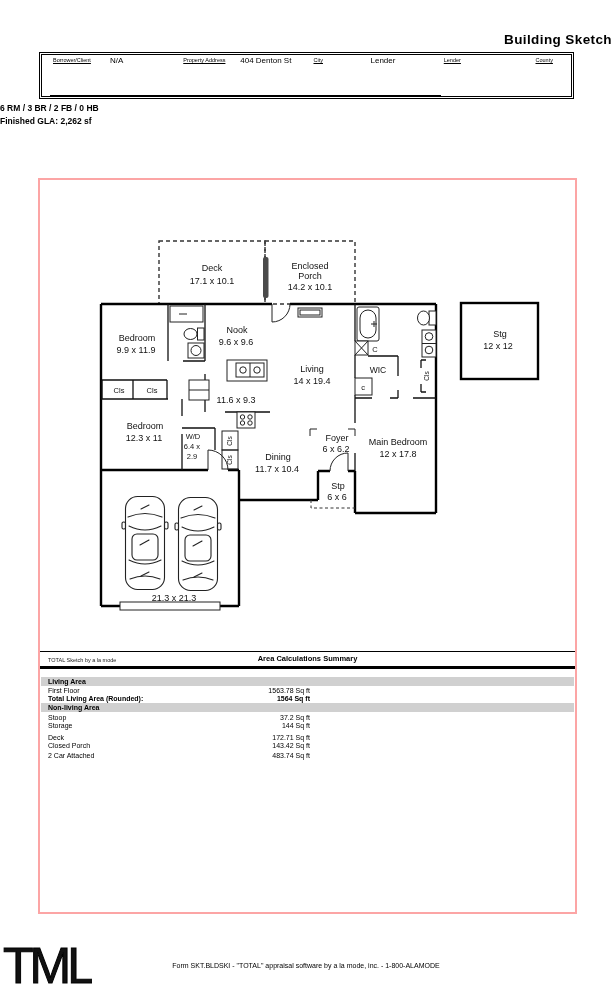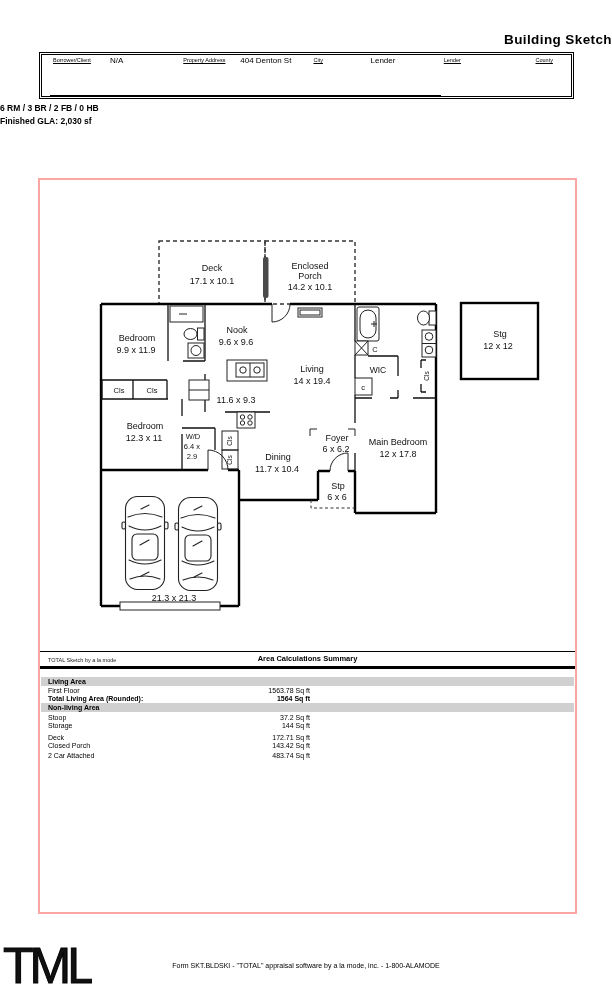--- a/index.html
+++ b/index.html
@@ -68,21 +68,21 @@
       <span class="flbl" style="left:429px">Zip Code</span>
       <span class="fval" style="left:463px">20993</span>
     </div>
     <div class="frow">
       <span class="flbl" style="left:3px">Lender</span>
       <span class="fval" style="left:60px"></span>
     </div>
   </div>
 
   <div class="infoline" style="top:103px">6 RM / 3 BR / 2 FB / 0 HB</div>
-  <div class="infoline" style="top:116px">Finished GLA: 2,030 sf</div>
+  <div class="infoline" style="top:116px">Finished GLA: 2,262 sf</div>
 
   <div class="frame">
 
     <svg class="plan-svg" width="535" height="732" viewBox="0 0 535 732">
       <defs>
         <g id="carshape" fill="none" stroke="#222" stroke-width="1.1" stroke-linecap="round">
           <rect x="0.5" y="0.5" width="39" height="93" rx="12" fill="#fff"></rect>
           <path d="M3,21 Q20,14 37,21"></path>
           <path d="M4,30 Q20,38 36,30"></path>
           <rect x="7" y="38" width="26" height="26" rx="5"></rect>

